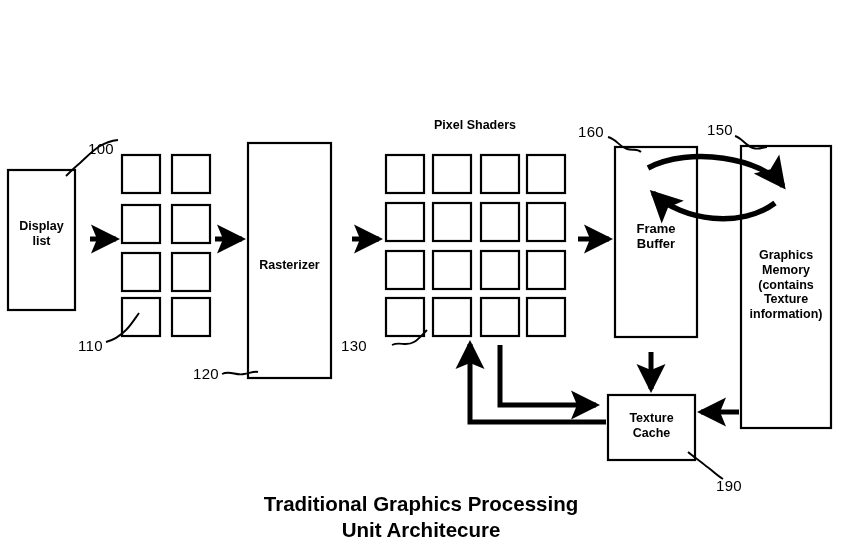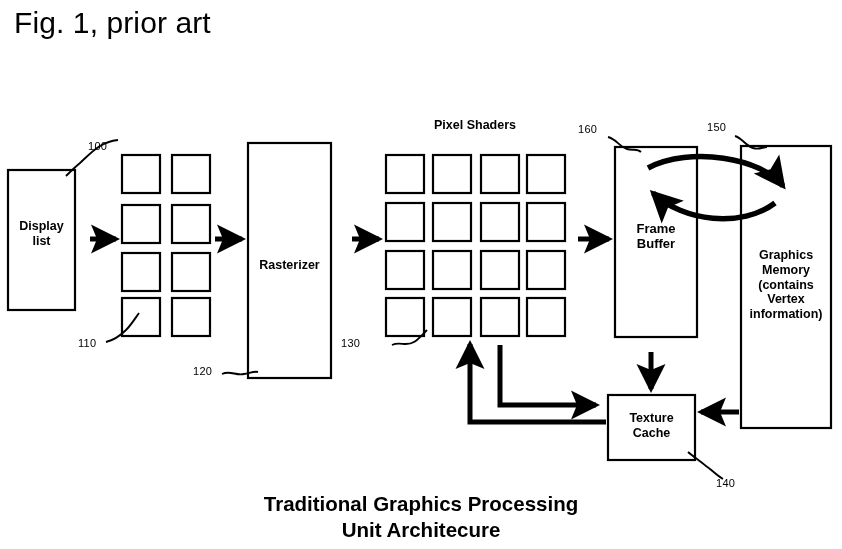--- a/index.html
+++ b/index.html
@@ -46,21 +46,21 @@
   .group-label {
     position: absolute;
     font-weight: bold;
     font-size: 12.5px;
     text-align: center;
     line-height: 1.18;
     white-space: pre-line;
   }
   .ref-num {
     position: absolute;
-    font-size: 11px;
+    font-size: 15px;
     font-weight: 400;
     letter-spacing: 0.3px;
     white-space: nowrap;
   }
   .caption {
     position: absolute;
     left: 0;
     right: 0;
     top: 491px;
     text-align: center;
@@ -73,21 +73,20 @@
   .lbl-rasterizer   { left: 248px; top: 258px; width: 83px;  font-size: 12.5px; }
   .lbl-frame-buffer { left: 615px; top: 221px; width: 82px;  font-size: 13px; }
   .lbl-graphics-mem { left: 741px; top: 248px; width: 90px;  font-size: 12.5px; }
   .lbl-texture-cache{ left: 608px; top: 411px; width: 87px;  font-size: 12.5px; }
 </style>
 </head>
 <body>
 
 <div id="figure-root">
 
-  <div class="fig-title">Fig. 1, prior art</div>
 
   <svg id="figure-svg" viewBox="0 0 842 549">
     <defs>
       <marker id="ah" markerWidth="7" markerHeight="7" refX="5.6" refY="3" orient="auto" markerUnits="strokeWidth">
         <path d="M0,0.2 L6.2,3 L0,5.8 L1.3,3 Z" fill="#000"></path>
       </marker>
       <marker id="ahBig" markerWidth="6.2" markerHeight="6.2" refX="5" refY="3" orient="auto" markerUnits="strokeWidth">
         <path d="M0,0.1 L5.8,3 L0,5.9 L1.2,3 Z" fill="#000"></path>
       </marker>
     </defs>
@@ -171,29 +170,29 @@
   <div class="group-label" style="left:400px; top:118px; width:150px;">Pixel Shaders</div>
 
   <div class="box-label lbl-display-list">Display
 list</div>
   <div class="box-label lbl-rasterizer">Rasterizer</div>
   <div class="box-label lbl-frame-buffer">Frame
 Buffer</div>
   <div class="box-label lbl-graphics-mem">Graphics
 Memory
 (contains
-Vertex
+Texture
 information)</div>
   <div class="box-label lbl-texture-cache">Texture
 Cache</div>
 
   <div class="ref-num" style="left:88px;  top:140px;">100</div>
   <div class="ref-num" style="left:78px;  top:337px;">110</div>
   <div class="ref-num" style="left:193px; top:365px;">120</div>
   <div class="ref-num" style="left:341px; top:337px;">130</div>
-  <div class="ref-num" style="left:716px; top:477px;">140</div>
+  <div class="ref-num" style="left:716px; top:477px;">190</div>
   <div class="ref-num" style="left:707px; top:121px;">150</div>
   <div class="ref-num" style="left:578px; top:123px;">160</div>
 
   <div class="caption">Traditional Graphics Processing
 Unit Architecure</div>
 
 </div>
 
 </body></html>

